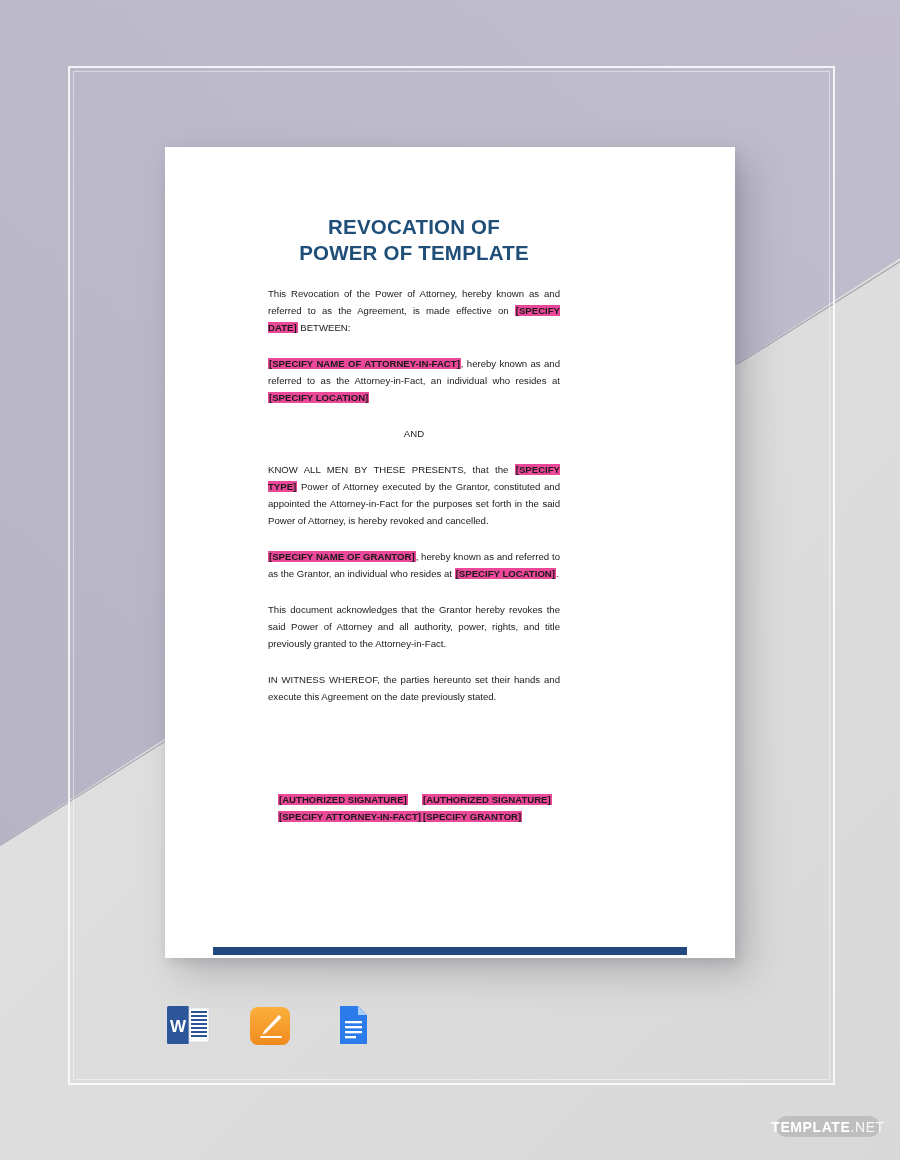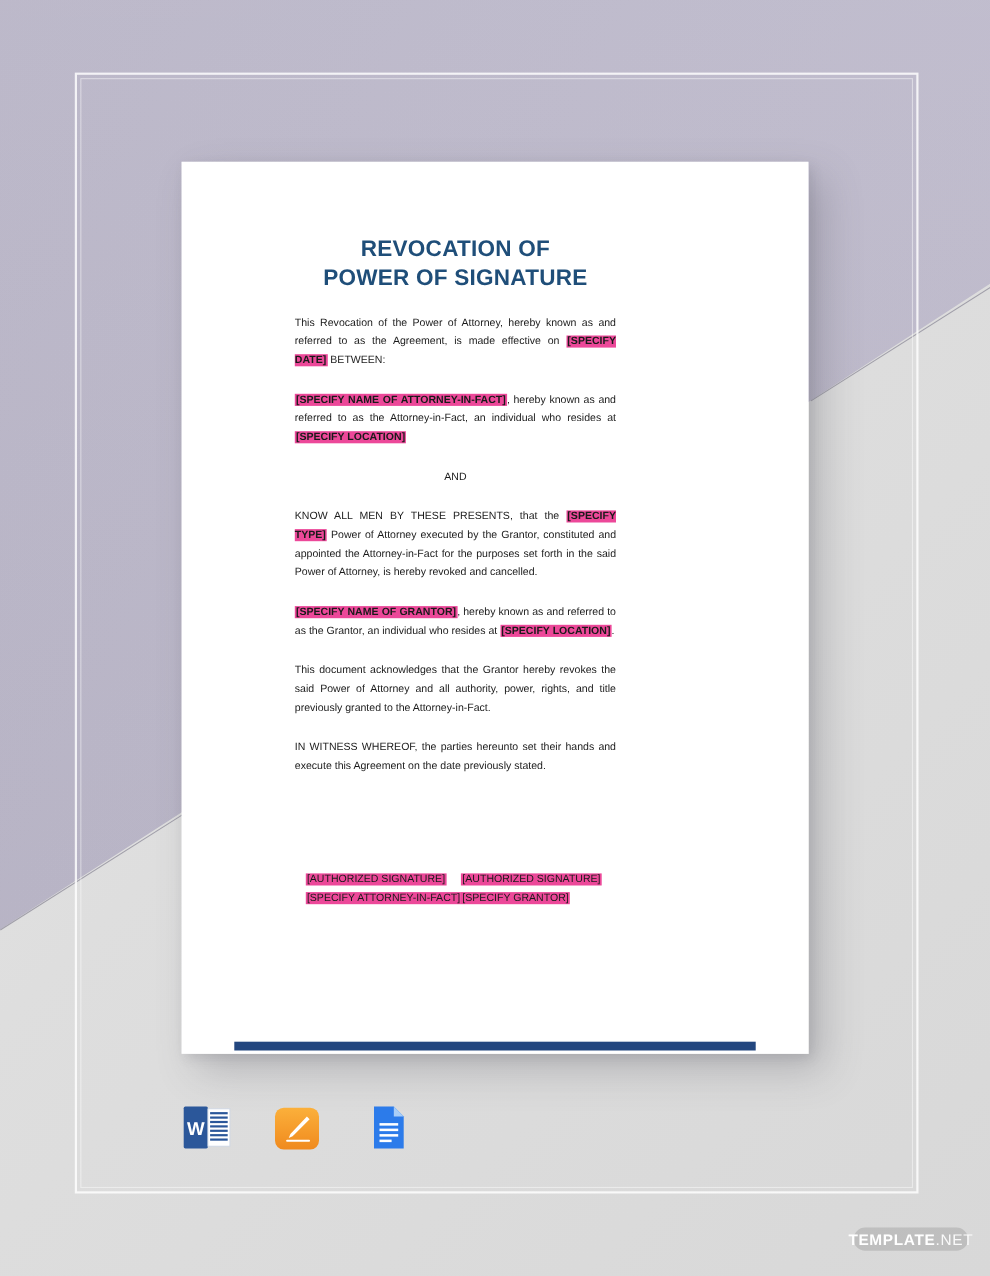--- a/index.html
+++ b/index.html
@@ -126,21 +126,21 @@
     margin-top: 86px;
     padding-left: 10px;
   }
   .sig-col { width: 218px; }
   .sig-line {
     font-size: 9.6px;
     line-height: 17px;
     color: #1a1a1a;
     white-space: nowrap;
   }
-  .sig-line .hl { font-weight: 400; }
+  .sig-line .hl { font-weight: 700; }
 
   
   #page-bar {
     position: absolute;
     left: 48px;
     bottom: 3px;
     width: 474px;
     height: 8px;
     background: #23477f;
   }
@@ -189,21 +189,21 @@
 <div id="frame"></div>
 <div id="frame-inner"></div>
 
 <div id="page-shadow"></div>
 <div id="page">
 
   <div id="doc-body">
 
     <div class="doc-title">
       <div>REVOCATION OF</div>
-      <div>POWER OF SIGNATURE</div>
+      <div>POWER OF TEMPLATE</div>
     </div>
 
     <div id="paragraph-container">
         <div class="para">This Revocation of the Power of Attorney, hereby known as and referred to as the Agreement, is made effective on <span class="hl">[SPECIFY DATE]</span> BETWEEN:</div>
         <div class="para"><span class="hl">[SPECIFY NAME OF ATTORNEY-IN-FACT]</span>, hereby known as and referred to as the Attorney-in-Fact, an individual who resides at <span class="hl">[SPECIFY LOCATION]</span></div>
         <div class="para center">AND</div>
         <div class="para">KNOW ALL MEN BY THESE PRESENTS, that the <span class="hl">[SPECIFY TYPE]</span> Power of Attorney executed by the Grantor, constituted and appointed the Attorney-in-Fact for the purposes set forth in the said Power of Attorney, is hereby revoked and cancelled.</div>
         <div class="para"><span class="hl">[SPECIFY NAME OF GRANTOR]</span>, hereby known as and referred to as the Grantor, an individual who resides at <span class="hl">[SPECIFY LOCATION]</span>.</div>
         <div class="para">This document acknowledges that the Grantor hereby revokes the said Power of Attorney and all authority, power, rights, and title previously granted to the Attorney-in-Fact.</div>
         <div class="para">IN WITNESS WHEREOF, the parties hereunto set their hands and execute this Agreement on the date previously stated.</div>

